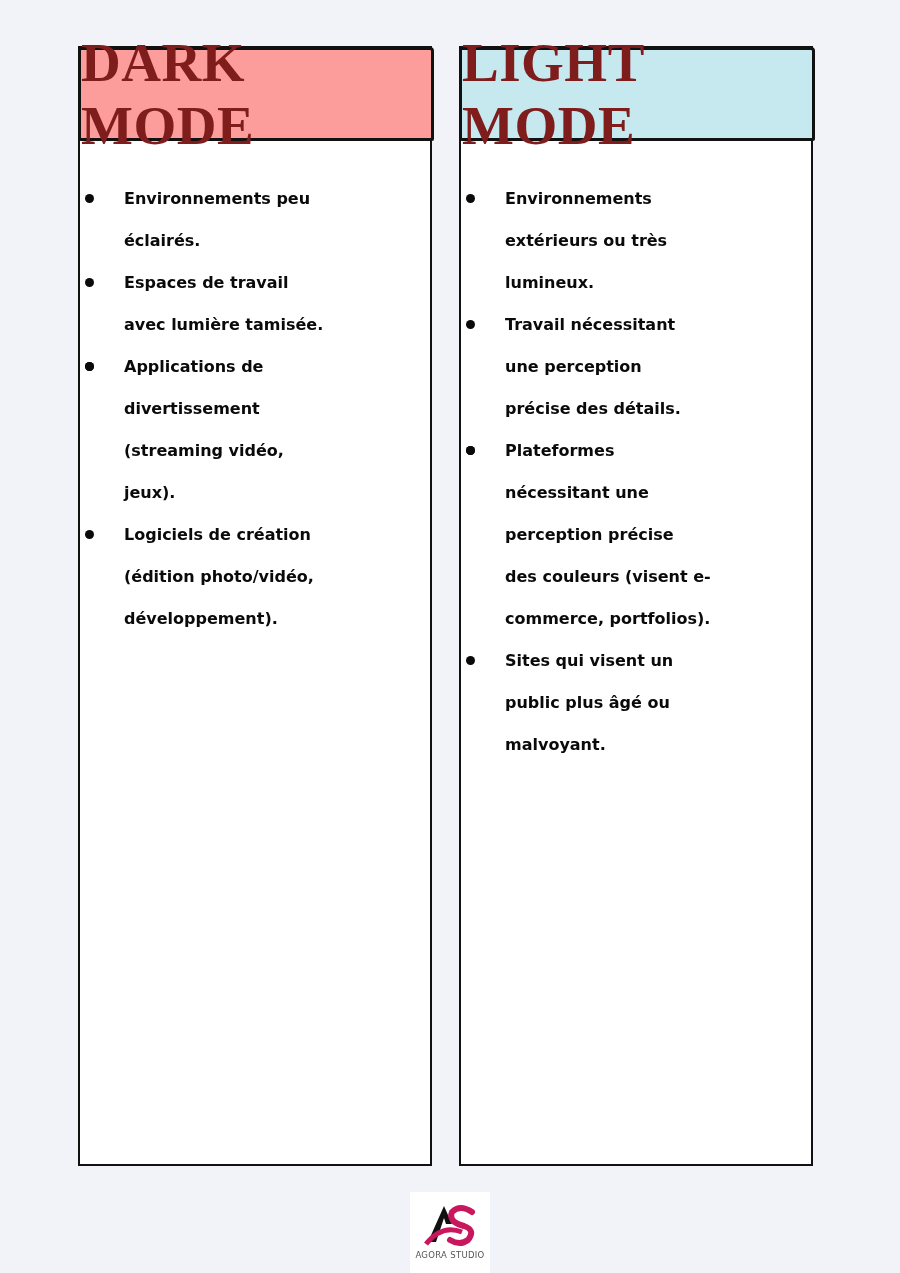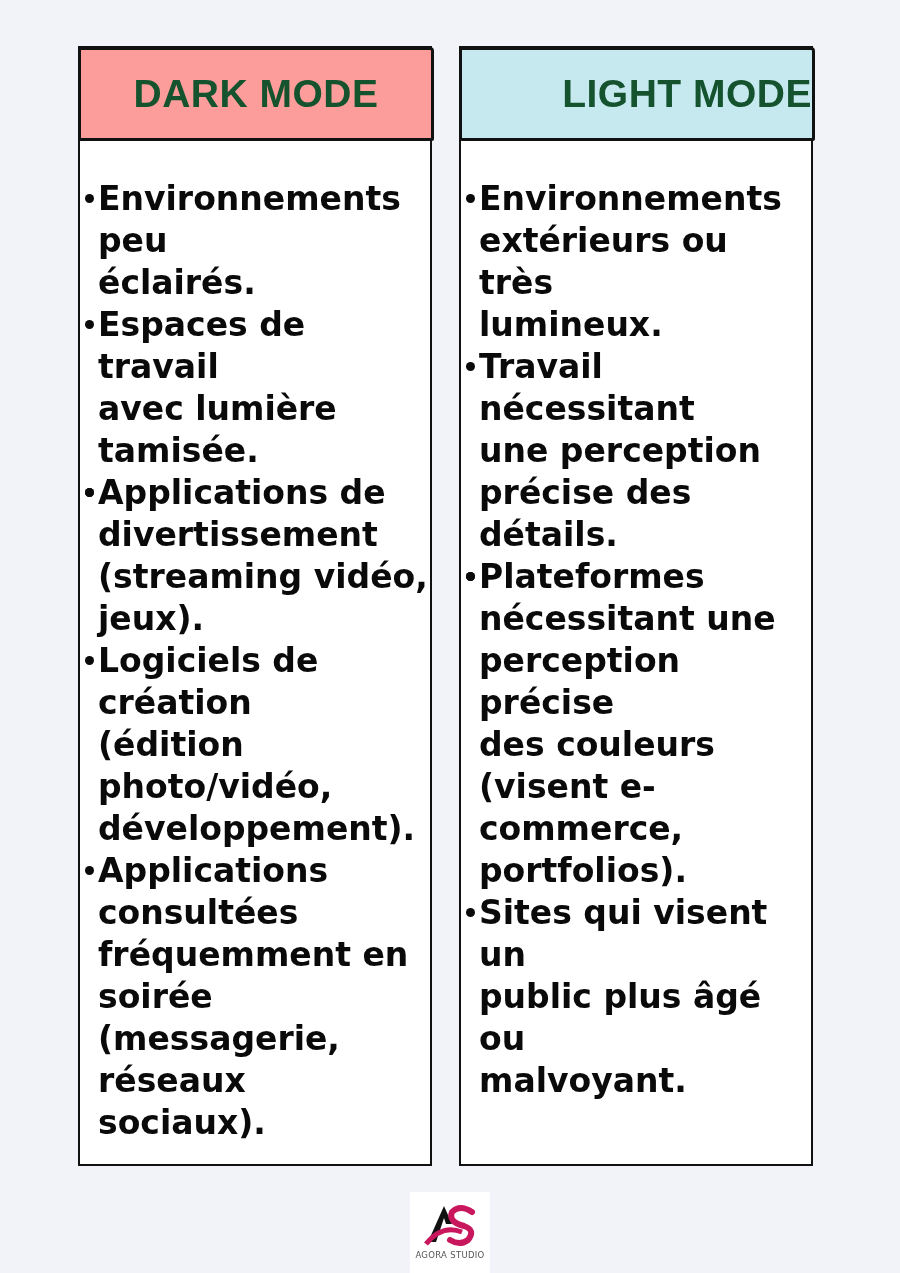--- a/index.html
+++ b/index.html
@@ -24,37 +24,37 @@
     .header {
       position: absolute;
       top: -1px; left: -2px; right: -4px;
       height: 94px;
       border: 3px solid #111;
       border-radius: 2px 4px 2px 3px;
       box-sizing: border-box;
       display: flex; align-items: center; justify-content: center;
     }
     .header-title {
-      font-family: Liberation Sans, sans-serif;
+      font-family: Liberation Serif, serif;
       font-weight: bold;
-      font-size: 39px;
-      color: #14532d;
+      font-size: 55px;
+      color: #7f1d1d;
       letter-spacing: 0.5px;
     }
     .items {
       position: absolute;
       top: 130px; left: 0; right: 0;
       margin: 0; padding: 0;
       list-style: none;
     }
     .item {
       position: relative;
-      padding-left: 18px;
+      padding-left: 44px;
       font-weight: bold;
-      font-size: 33px;
+      font-size: 16px;
       line-height: 42px;
       color: #0a0a0a;
       white-space: pre-line;
     }
     .bullet {
       position: absolute;
       left: 5px; top: 16px;
       width: 9px; height: 9px;
       border-radius: 50%;
       background: #0a0a0a;
@@ -88,25 +88,20 @@
     <li class="item"><span class="bullet"></span><span>Espaces de travail
 avec lumière tamisée.</span></li>
     <li class="item"><span class="bullet"></span></li>
     <li class="item"><span class="bullet"></span><span>Applications de
 divertissement
 (streaming vidéo,
 jeux).</span></li>
     <li class="item"><span class="bullet"></span><span>Logiciels de création
 (édition photo/vidéo,
 développement).</span></li>
-    <li class="item"><span class="bullet"></span><span>Applications
-consultées
-fréquemment en soirée
-(messagerie, réseaux
-sociaux).</span></li>
   </ul>
 </div>
 
 <div class="column col-light">
   <div class="header" style="background:#c6e9f0;justify-content:flex-end;">
     <span class="header-title">LIGHT MODE</span>
   </div>
   <ul class="items">
     <li class="item"><span class="bullet"></span><span>Environnements
 extérieurs ou très

